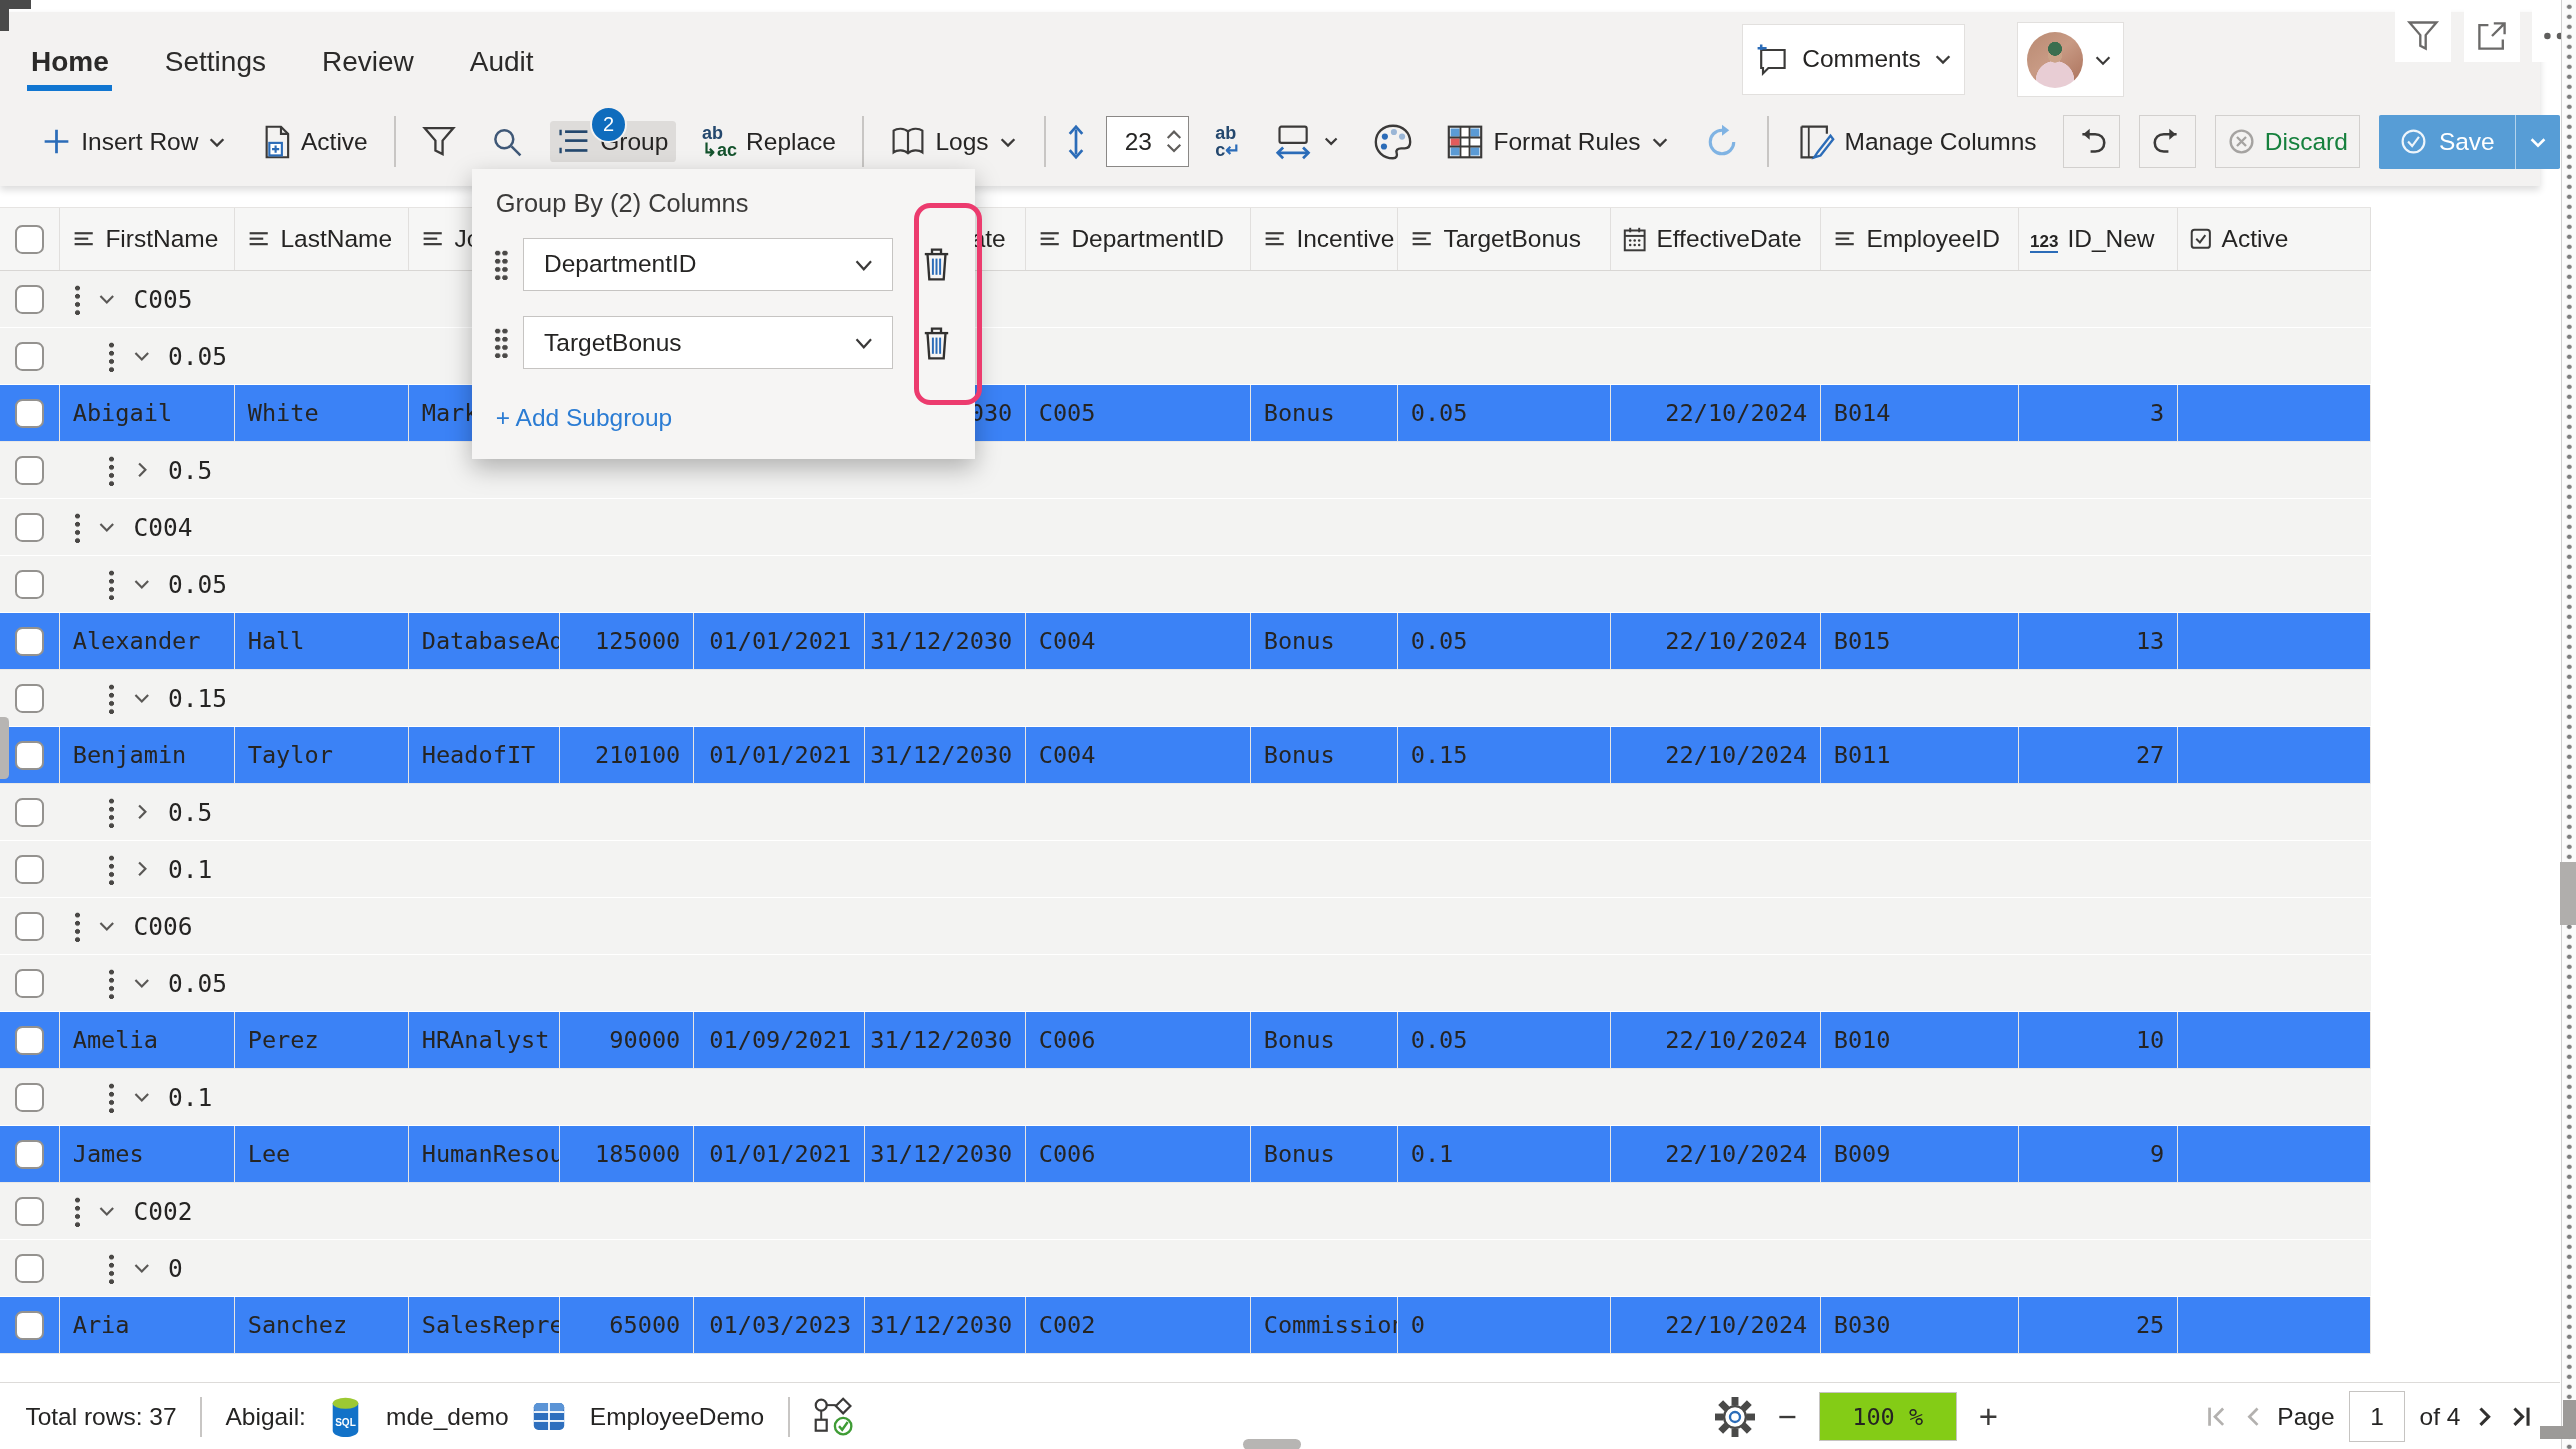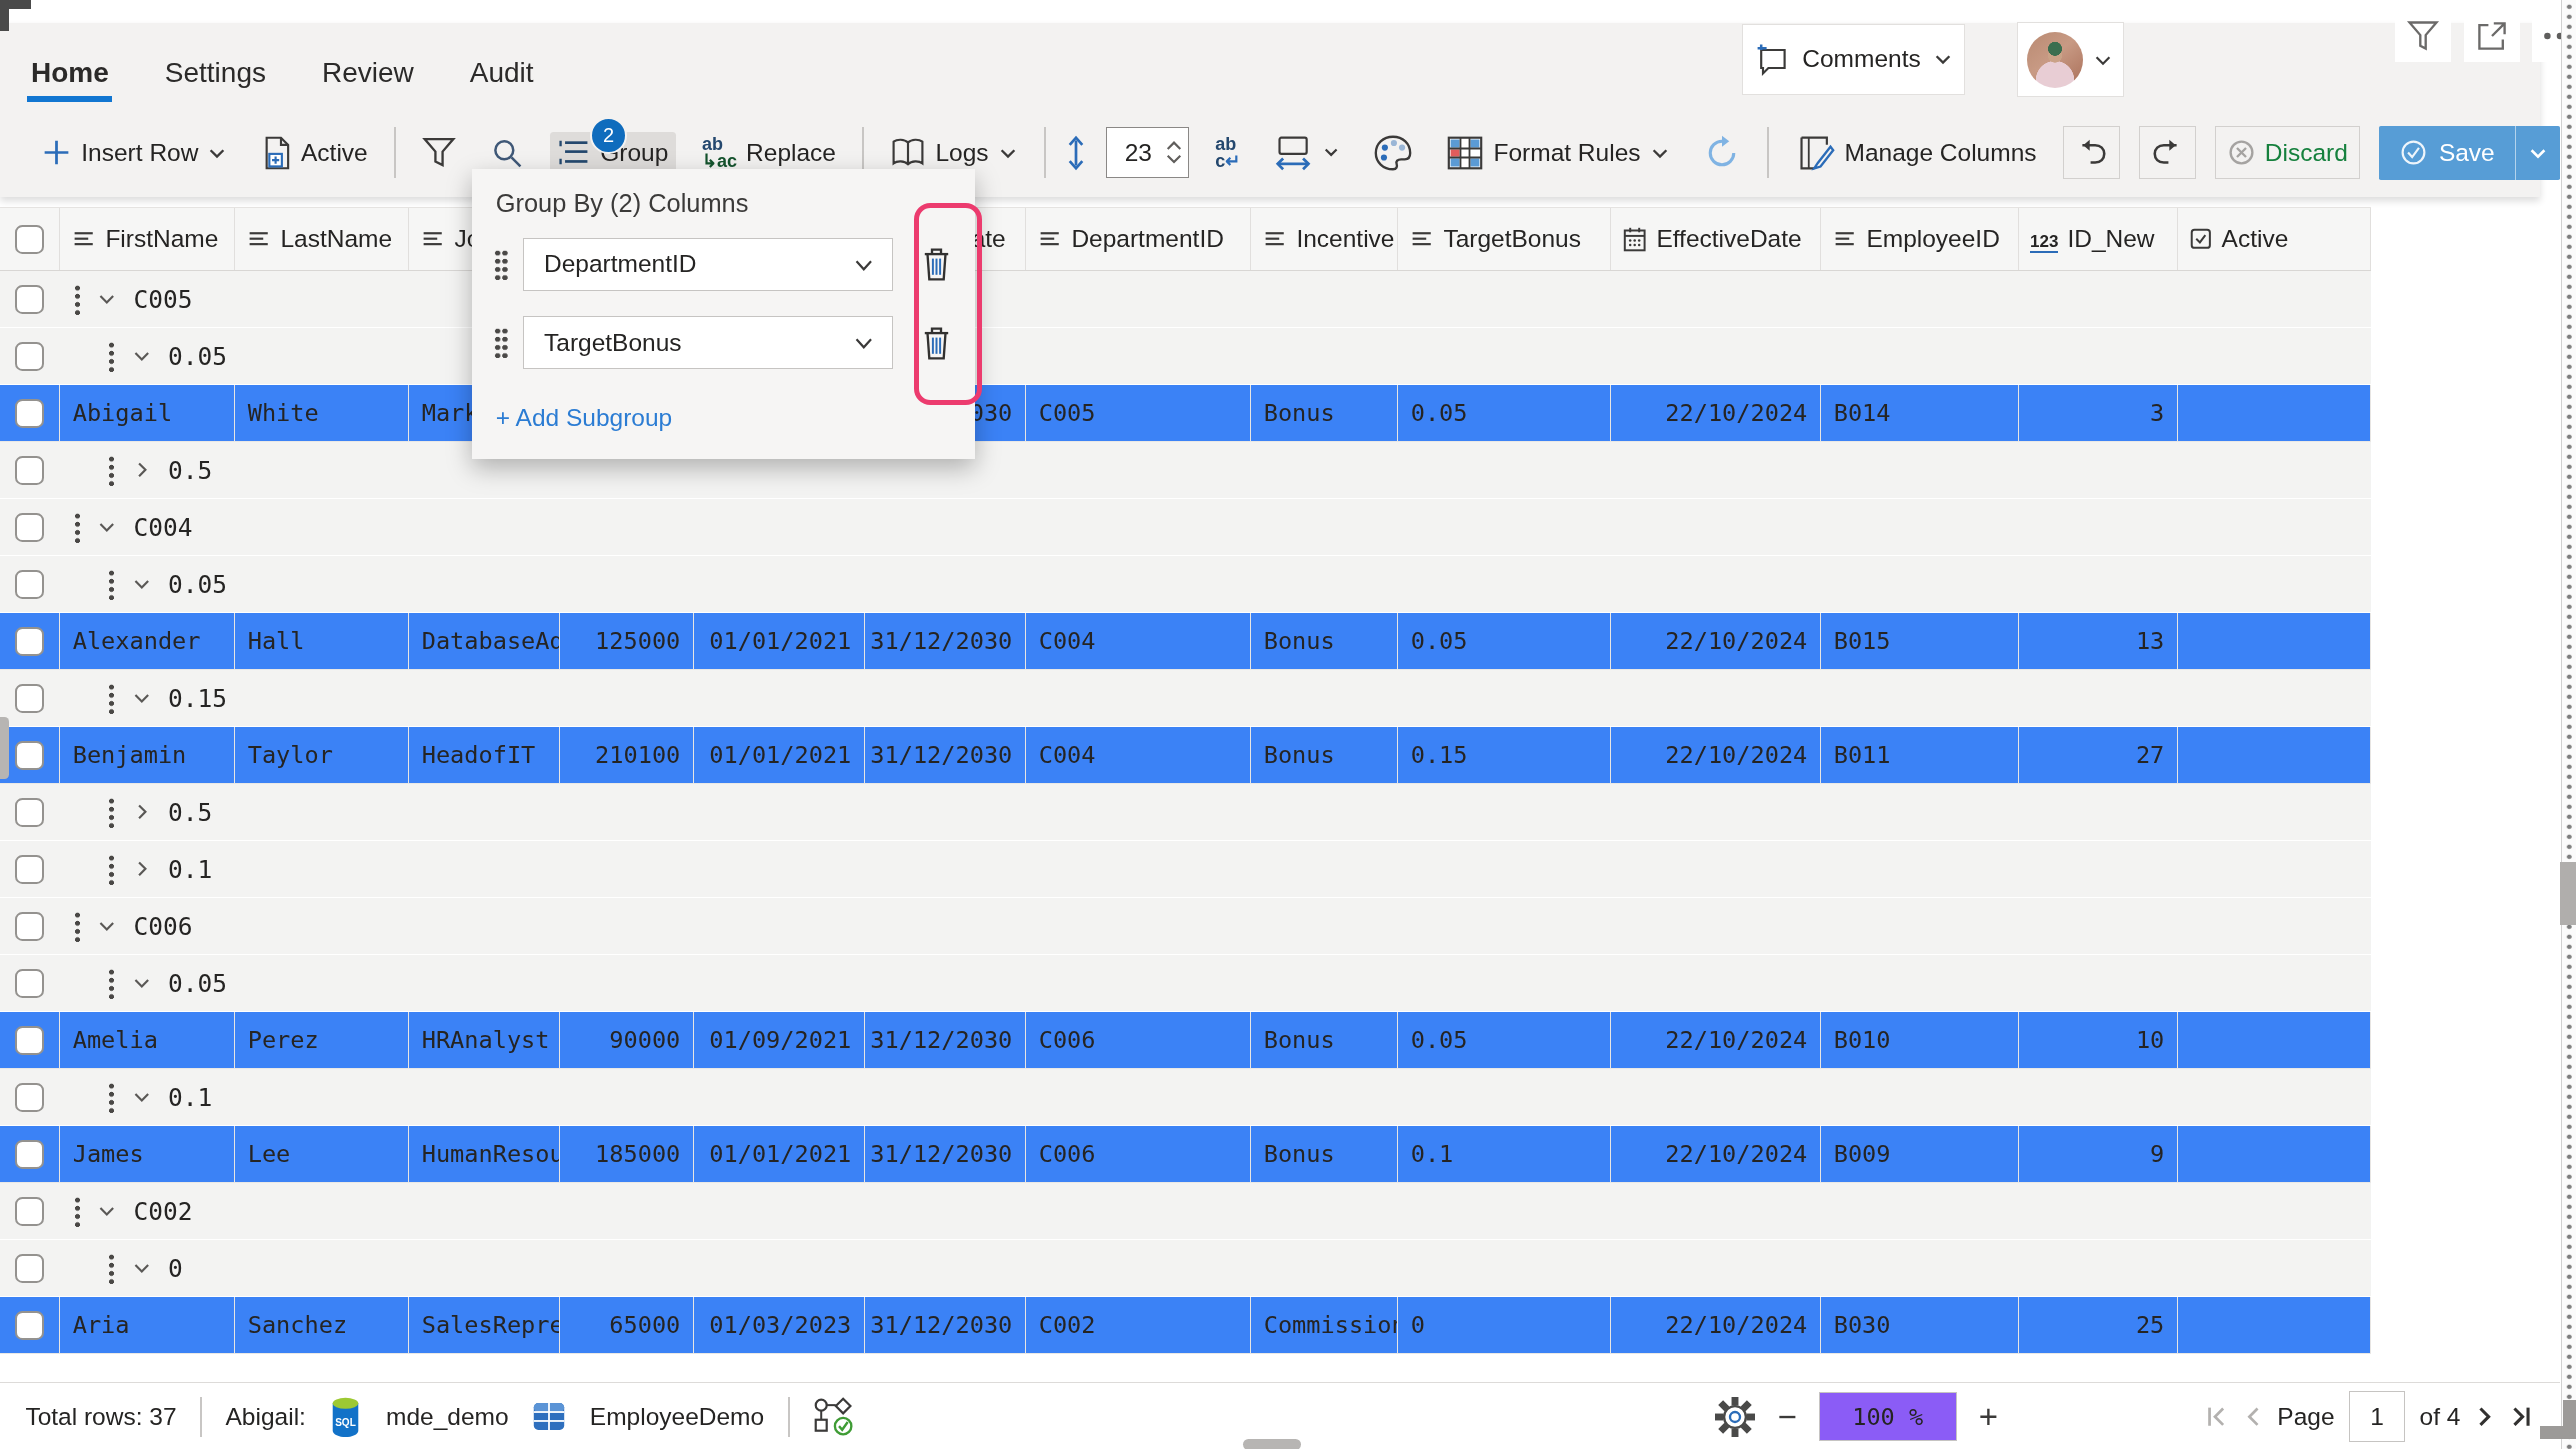--- a/index.html
+++ b/index.html
@@ -2,21 +2,21 @@
 <html style="font-size:14.5px"><head>
 <meta charset="utf-8">
 <style>
   html,body{margin:0;padding:0;}
   body{
     width:2576px;height:1449px;position:relative;overflow:hidden;
     background:#ffffff;font-family:"Liberation Sans",sans-serif;color:#252423;
   }
   
   .chrome{
-    position:absolute;left:0;top:23px;width:2540px;height:174px;
+    position:absolute;left:0;top:12px;width:2540px;height:174px;
     background:#f3f2f1;box-shadow:0 3.6px 7.3px rgba(0,0,0,.14);z-index:10;
   }
   .menu-tabs{position:absolute;left:31px;top:34px;display:flex;gap:56px;font-size:28px;}
   .menu-tab{position:relative;color:#2b2a29;cursor:default;}
   .menu-tab.active{font-weight:bold;}
   .menu-tab.active::after{content:"";position:absolute;left:-3.6px;right:-3.6px;bottom:-12.7px;height:5.4px;background:#1176d1;}
   .toolbar{position:absolute;left:34px;top:98px;height:63px;display:flex;align-items:center;gap:19px;font-size:24.5px;white-space:nowrap;}
   .tb-item{display:flex;align-items:center;gap:9px;padding:5.4px 7.3px;border-radius:3.6px;}
   .tb-divider{width:1.8px;height:51px;background:#c8c6c4;}
   .tb-group{background:#dedcda;position:relative;}
@@ -97,21 +97,21 @@
     border:5.4px solid #ec3b6e;border-radius:16.3px;pointer-events:none;
   }
   
   .statusbar{
     position:absolute;left:0;top:1382px;width:2560px;height:67px;background:#fff;border-top:1.8px solid #dddbd9;
     display:flex;align-items:center;font-size:24.5px;z-index:6;
   }
   .sb-left{display:flex;align-items:center;gap:23.6px;padding-left:25.4px;}
   .sb-div{width:1.8px;height:40px;background:#c8c6c4;}
   .sb-right{position:absolute;right:562px;display:flex;align-items:center;gap:22px;}
-  .zoom-box{border:1.8px solid #c6c4c2;background:#8b5cf6;width:136px;height:47px;display:flex;align-items:center;justify-content:center;font-family:"DejaVu Sans Mono",monospace;font-size:23.6px;}
+  .zoom-box{border:1.8px solid #c6c4c2;background:#84cc16;width:136px;height:47px;display:flex;align-items:center;justify-content:center;font-family:"DejaVu Sans Mono",monospace;font-size:23.6px;}
   .pager{position:absolute;right:27px;display:flex;align-items:center;gap:14.5px;}
   .page-input{border:1.8px solid #c6c4c2;width:54px;height:49px;display:flex;align-items:center;justify-content:center;font-size:24.5px;background:#fff;}
   
   .dotted-strip{
     position:absolute;left:2561px;top:0;width:14.5px;height:1449px;background-color:#fbfbfb;border-left:0.9px solid #d0d0d0;
     background-image:radial-gradient(circle,#7d7d7d 2px,transparent 2.6px);background-size:11px 10px;background-position:center 1.8px;z-index:60;
   }
   .edge-handle-left{position:absolute;left:0;top:717px;width:9px;height:62px;background:#b7b5b3;border-radius:0 4.5px 4.5px 0;z-index:61;}
   .edge-handle-right{position:absolute;left:2560px;top:862px;width:16.3px;height:63px;background:#b0aeac;z-index:61;}
   .edge-handle-bottom{position:absolute;left:1243px;top:1439px;width:58px;height:11px;background:#b7b5b3;border-radius:5.4px;z-index:61;}

